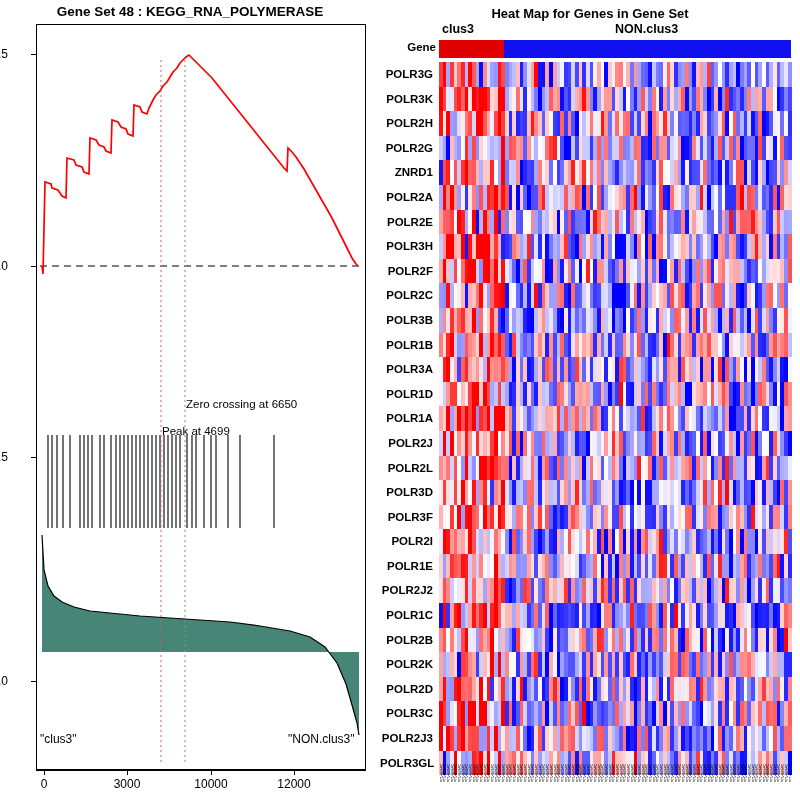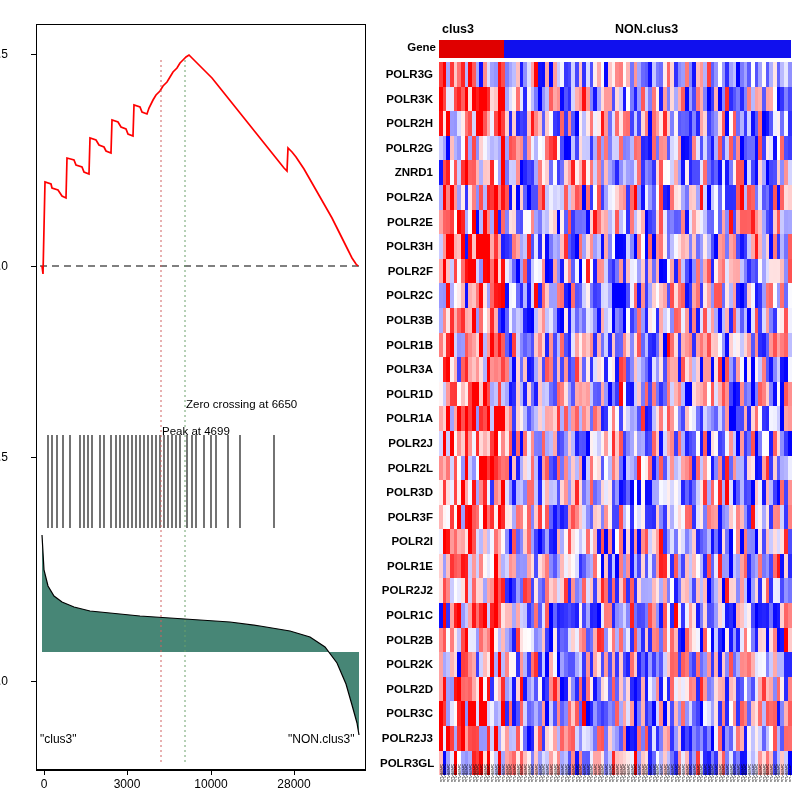--- a/index.html
+++ b/index.html
@@ -33,41 +33,42 @@
   .rowlab{width:56px;text-align:right;padding-right:3px;font-size:11.5px;font-weight:bold;color:#000;line-height:24.6px;box-sizing:border-box;}
   .cells{width:352px;display:flex;margin-left:3px;}
   .cell{flex:1 1 auto;}
   #sample-names{position:absolute;left:59px;top:764px;width:352px;height:36px;display:flex;overflow:hidden;}
   .sname{flex:1 1 auto;font-size:4.5px;color:#000;writing-mode:vertical-rl;text-orientation:mixed;white-space:nowrap;line-height:1;overflow:hidden;}
 </style>
 </head>
 <body>
 
 <div class="panel" id="gsea">
+  <div id="gsea-title">Gene Set  48 : KEGG_RNA_POLYMERASE</div>
   <div id="plot-frame"></div>
 
   <div class="ytick" style="top:47px;">0.5</div>
   <div class="ytick" style="top:259px;">0.0</div>
   <div class="ytick" style="top:450px;">-0.5</div>
   <div class="ytick" style="top:674px;">-1.0</div>
   <div class="ytickmark" style="top:54px;"></div>
   <div class="ytickmark" style="top:266px;"></div>
   <div class="ytickmark" style="top:457px;"></div>
   <div class="ytickmark" style="top:681px;"></div>
 
   <div id="xaxis-line"></div>
   <div class="xtickmark" style="left:44px;"></div>
   <div class="xtickmark" style="left:127px;"></div>
   <div class="xtickmark" style="left:211px;"></div>
   <div class="xtickmark" style="left:294px;"></div>
 
   <div class="xtick" style="left:14px;top:777px;">0</div>
   <div class="xtick" style="left:97px;top:777px;">3000</div>
   <div class="xtick" style="left:181px;top:777px;">10000</div>
-  <div class="xtick" style="left:264px;top:777px;">28000</div>
+  <div class="xtick" style="left:264px;top:777px;">12000</div>
 
   <svg class="ov" viewBox="0 0 380 800">
 
     <line x1="40" y1="266" x2="362" y2="266" stroke="#555555" stroke-width="1.4" stroke-dasharray="7,5"></line>
 
     <polyline fill="none" stroke="#ff0000" stroke-width="1.7" points="42,266 43,274 45,182 51,184 52,188 58,190 62,196 66,198 67,158 74,160 76,165 82,167 84,172 89,174 90,138 96,140 99,145 104,147 106,151 111,153 112,120 118,122 121,127 126,129 128,134 133,136 134,105 140,107 142,112 147,114 149,108 153,100 156,95 160,91 163,86 167,82 170,77 173,72 177,68 180,63 183,60 186,57 189,55 192,58 196,62 200,66 204,70 208,74 212,78 216,83 220,88 224,93 228,98 232,103 236,108 240,113 244,118 248,123 252,128 256,133 260,138 264,143 268,148 272,153 276,158 280,163 284,168 287,171 288,148 292,152 296,157 300,163 304,169 308,176 312,183 316,190 320,197 324,204 328,211 332,218 336,226 340,234 344,242 348,250 352,258 356,264 358,266"></polyline>
 
     <g stroke="#000000" stroke-width="1.1">
       <line x1="48" y1="435" x2="48" y2="528"></line>
       <line x1="52" y1="435" x2="52" y2="528"></line>
@@ -116,20 +117,21 @@
     <line x1="185" y1="60" x2="185" y2="765" stroke="#6aa06a" stroke-width="1" stroke-dasharray="2,3"></line>
   </svg>
 
   <div class="annot" style="left:186px;top:398px;">Zero crossing at 6650</div>
   <div class="annot" style="left:162px;top:425px;">Peak at 4699</div>
   <div class="corner-lab" style="left:40px;top:732px;">"clus3"</div>
   <div class="corner-lab" style="left:288px;top:732px;">"NON.clus3"</div>
 </div>
 
 <div class="panel" id="hm">
+  <div id="hm-title">Heat Map for Genes in Gene Set</div>
   <div id="hm-sub-left" style="left:62px;top:22px;">clus3</div>
   <div id="hm-sub-right" style="left:235px;top:22px;">NON.clus3</div>
 
   <div id="class-label">Gene</div>
   <div id="class-row">
       <div class="class-seg" style="flex: 0.185 1 0px; background: rgb(224, 0, 0);"></div>
       <div class="class-seg" style="flex: 0.815 1 0px; background: rgb(16, 16, 238);"></div>
     </div>
 
   <div id="rows">

